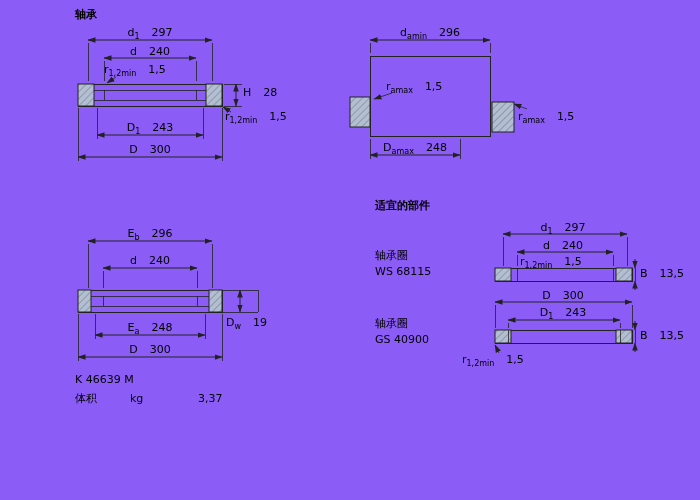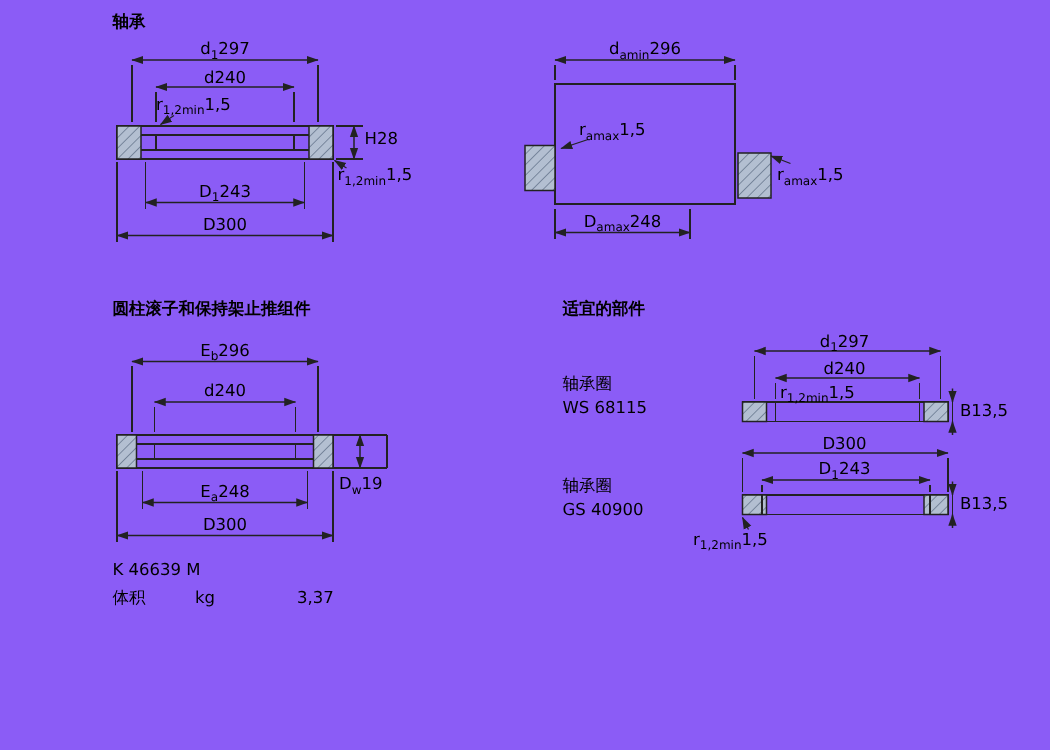--- a/index.html
+++ b/index.html
@@ -4,21 +4,21 @@
 <style>
   *{margin:0;padding:0;box-sizing:border-box}
   html,body{width:700px;height:500px;background:#fff;
     font-family:"DejaVu Sans","Liberation Sans",sans-serif}
   #stage{position:relative;width:700px;height:500px;background:#8b5cf6;overflow:hidden}
   #stage > svg{position:absolute;left:0;top:0}
   .lbl{position:absolute;font-size:11px;line-height:13px;color:#000;white-space:nowrap}
   .lbl.c{transform:translateX(-50%)}
   .lbl.bold{font-weight:bold}
   .lbl sub{font-size:8px;line-height:1}
-  .lbl .v{margin-left:0}
+  .lbl .v{margin-left:12px}
   .ln{fill:none;stroke:#222;stroke-width:1;shape-rendering:crispEdges}
   .hatch{fill:url(#hp);stroke:#222;stroke-width:1}
   .xl{stroke:#222;stroke-width:0.8;shape-rendering:crispEdges}
   .dl{stroke:#222;stroke-width:1;marker-start:url(#ah);marker-end:url(#ah)}
   .al{stroke:#222;stroke-width:1;marker-end:url(#ah)}
   .ldr{stroke:#222;stroke-width:0.8;marker-end:url(#ah)}
 </style>
 </head>
 <body>
 
@@ -166,21 +166,20 @@
   <span class="lbl" style="left:243px;top:86px"><span>H</span><sub></sub><span class="v">28</span></span>
   <span class="lbl" style="left:225px;top:110px"><span>r</span><sub>1,2min</sub><span class="v">1,5</span></span>
   <span class="lbl c" style="left:150px;top:121px"><span>D</span><sub>1</sub><span class="v">243</span></span>
   <span class="lbl c" style="left:150px;top:143px"><span>D</span><sub></sub><span class="v">300</span></span>
 
   <span class="lbl c" style="left:430px;top:26px"><span>d</span><sub>amin</sub><span class="v">296</span></span>
   <span class="lbl" style="left:386px;top:80px"><span>r</span><sub>amax</sub><span class="v">1,5</span></span>
   <span class="lbl" style="left:518px;top:110px"><span>r</span><sub>amax</sub><span class="v">1,5</span></span>
   <span class="lbl c" style="left:415px;top:141px"><span>D</span><sub>amax</sub><span class="v">248</span></span>
 
-  <span class="lbl bold" style="left:75px;top:199px">圆柱滚子和保持架止推组件</span>
   <span class="lbl c" style="left:150px;top:227px"><span>E</span><sub>b</sub><span class="v">296</span></span>
   <span class="lbl c" style="left:150px;top:254px"><span>d</span><sub></sub><span class="v">240</span></span>
   <span class="lbl" style="left:226px;top:316px"><span>D</span><sub>w</sub><span class="v">19</span></span>
   <span class="lbl c" style="left:150px;top:321px"><span>E</span><sub>a</sub><span class="v">248</span></span>
   <span class="lbl c" style="left:150px;top:343px"><span>D</span><sub></sub><span class="v">300</span></span>
   <span class="lbl" style="left:75px;top:373px">K 46639 M</span>
   <span class="lbl" style="left:75px;top:392px">体积</span>
   <span class="lbl" style="left:130px;top:392px">kg</span>
   <span class="lbl" style="left:198px;top:392px">3,37</span>
 

